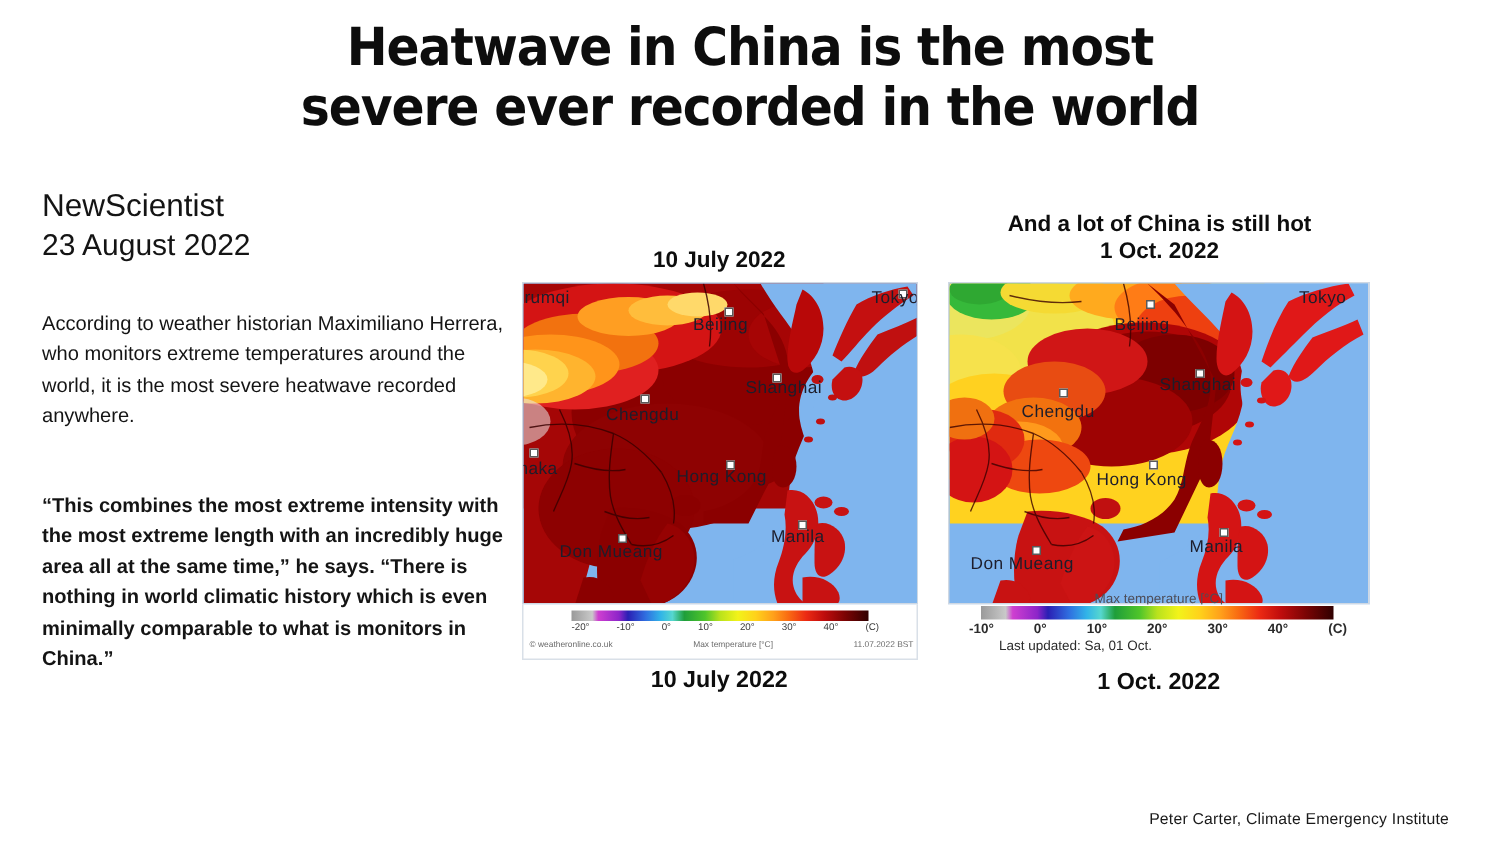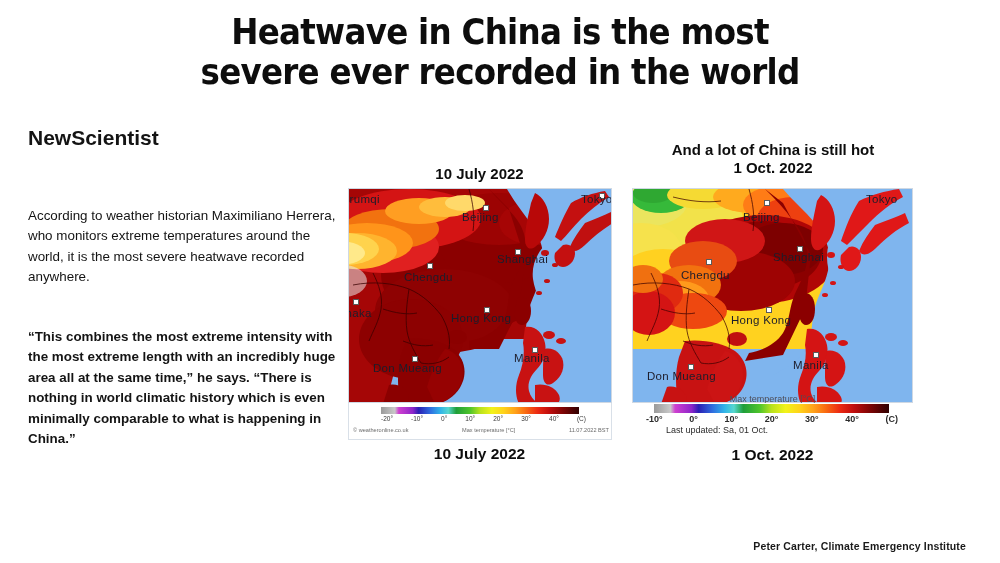--- a/index.html
+++ b/index.html
@@ -36,21 +36,21 @@
 
   
   #source-block {
     position: absolute;
     left: 28px;
     top: 125px;
     width: 310px;
   }
   #source-name {
     font-size: 21px;
-    font-weight: bold;
+    font-weight: normal;
     line-height: 1.25;
     color: #141414;
   }
   #source-date {
     font-size: 20px;
     font-weight: normal;
     line-height: 1.3;
     color: #141414;
   }
   #article-body {
@@ -188,39 +188,40 @@
     font-size: 9px;
     color: #4d4d58;
   }
 
   
   #attribution {
     position: absolute;
     right: 34px;
     top: 540px;
     font-size: 10.5px;
-    font-weight: bold;
+    font-weight: normal;
     color: #1a1a1a;
     letter-spacing: 0.15px;
   }
 </style>
 </head>
 <body>
 
 <div id="slide-title">
   <span class="tline">Heatwave in China is the most</span>
   <span class="tline">severe ever recorded in the world</span>
 </div>
 
 <div id="source-block">
   <div id="source-name">NewScientist</div>
+  <div id="source-date">23 August 2022</div>
 </div>
 
 <div id="article-body">According to weather historian Maximiliano Herrera, who monitors extreme temperatures around the world, it is the most severe heatwave recorded anywhere.</div>
-<div id="article-quote">“This combines the most extreme intensity with the most extreme length with an incredibly huge area all at the same time,” he says. “There is nothing in world climatic history which is even minimally comparable to what is happening in China.”</div>
+<div id="article-quote">“This combines the most extreme intensity with the most extreme length with an incredibly huge area all at the same time,” he says. “There is nothing in world climatic history which is even minimally comparable to what is monitors in China.”</div>
 
 <div id="left-map-title" class="panel-caption">10 July 2022</div>
 
 <div id="left-map-frame" class="map-frame">
   <div class="map-canvas">
     <svg width="264" height="215" viewBox="0 0 264 215" preserveAspectRatio="none">
       <defs>
         <radialGradient id="lhot1" cx="50%" cy="50%" r="50%">
           <stop offset="0%" stop-color="#6d0000"></stop>
             <stop offset="60%" stop-color="#8d0000"></stop>

